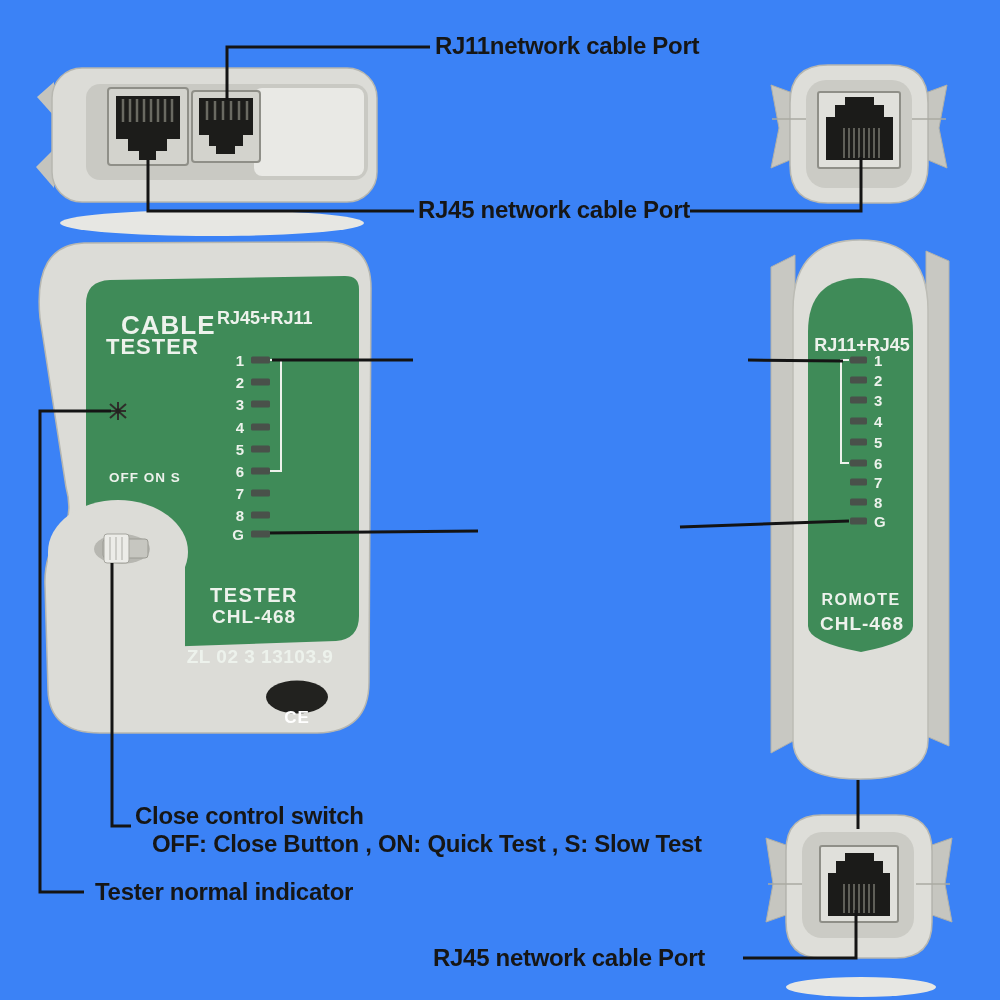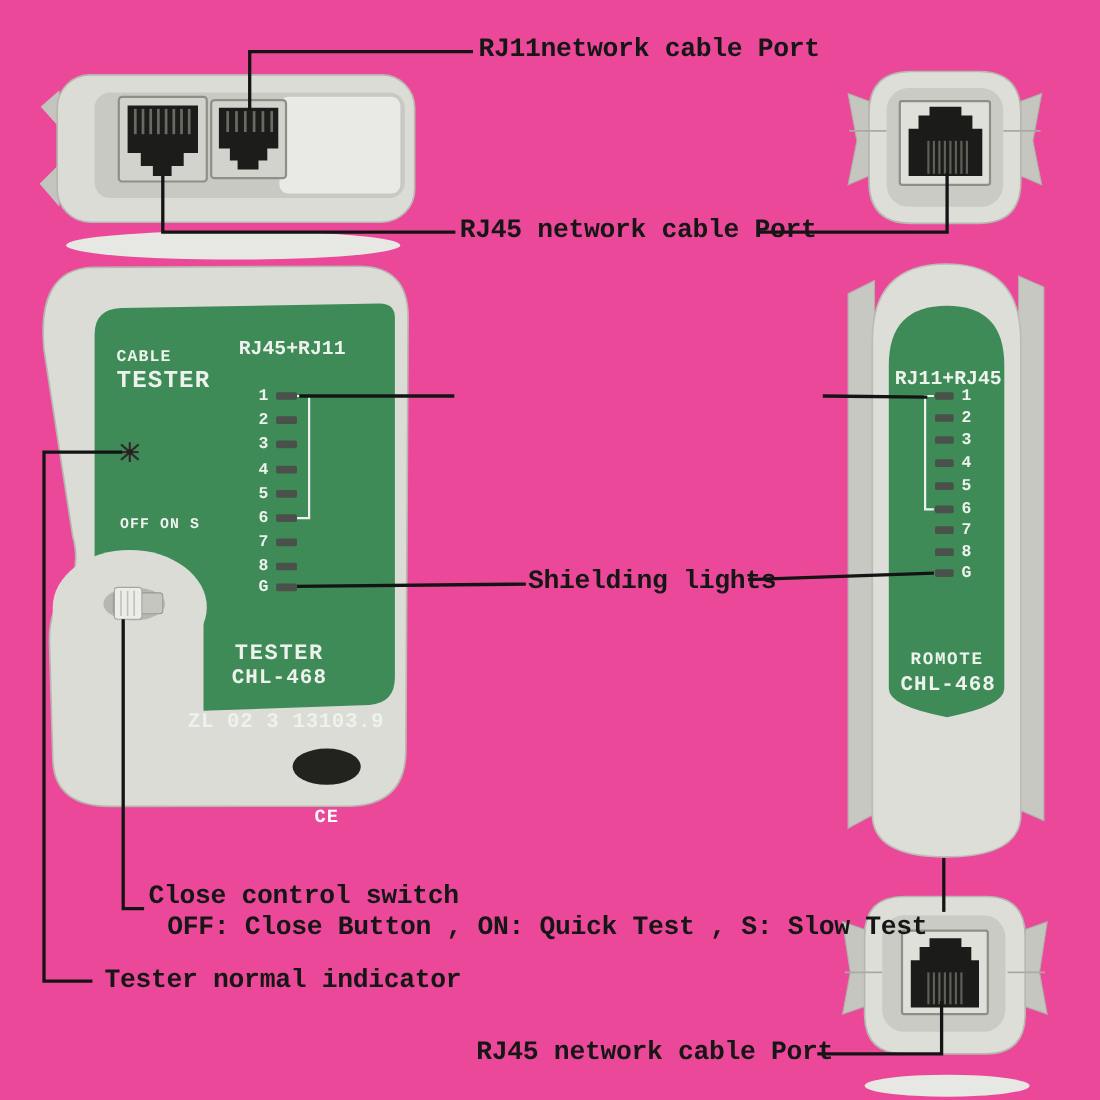--- a/index.html
+++ b/index.html
@@ -1,17 +1,17 @@
 <!DOCTYPE html>
 <html><head>
 <meta charset="utf-8">
 <style>
   html,body{margin:0;padding:0;background:#ffffff;}
-  .stage{position:relative;width:1000px;height:1000px;background:#ec4899;overflow:hidden;
-         font-family:Liberation Mono, monospace;}
+  .stage{position:relative;width:1000px;height:1000px;background:#3b82f6;overflow:hidden;
+         font-family:Liberation Sans, sans-serif;}
   .stage svg{position:absolute;left:0;top:0;}
   .lbl{position:absolute;transform:translateY(-50%);font-weight:bold;font-size:24px;line-height:1;
        letter-spacing:-0.3px;color:#161616;white-space:nowrap;}
   .devtxt{position:absolute;font-weight:bold;color:#edf2ec;white-space:nowrap;line-height:1;}
   .vc{transform:translateY(-50%);}
   .cc{transform:translate(-50%,-50%);margin-top:28px;}
   .led-row{position:absolute;display:flex;align-items:center;transform:translateY(-50%);}
   .led-row .num{font-weight:bold;font-size:15px;color:#edf2ec;line-height:1;}
   .led-row.master .num{width:18px;text-align:right;margin-right:7px;}
   .led-row.remote .num{margin-left:7px;}
@@ -145,34 +145,33 @@
     <line x1="680" y1="527" x2="849" y2="521"></line>
     <polyline points="112,563 112,826 131,826"></polyline>
     <polyline points="111,411 40,411 40,892 84,892"></polyline>
     <line x1="858" y1="780" x2="858" y2="829"></line>
     <polyline points="856,910 856,958 743,958"></polyline>
   </g>
 </svg>
 
   <div class="lbl" style="left:435px;top:46px;">RJ11network cable Port</div>
   <div class="lbl" style="left:418px;top:210px;">RJ45 network cable Port</div>
-  <div class="lbl" style="left:480px;top:530px;">Shielding lights</div>
   <div class="lbl" style="left:135px;top:816px;">Close control switch</div>
   <div class="lbl" style="left:152px;top:844px;">OFF: Close Button , ON: Quick Test , S: Slow Test</div>
   <div class="lbl" style="left:95px;top:892px;">Tester normal indicator</div>
   <div class="lbl" style="left:433px;top:958px;">RJ45 network cable Port</div>
 
-  <div class="devtxt vc" style="left:106px;top:325px;font-size:15px;letter-spacing:1px;">CABLE</div>
+  <div class="devtxt vc" style="left:121px;top:325px;font-size:26px;letter-spacing:1px;">CABLE</div>
   <div class="devtxt vc" style="left:106px;top:347px;font-size:22px;letter-spacing:1px;">TESTER</div>
   <div class="devtxt vc" style="left:217px;top:318px;font-size:18px;">RJ45+RJ11</div>
   <div class="devtxt vc" style="left:109px;top:478px;font-size:13.5px;letter-spacing:1px;">OFF ON S</div>
   <div class="devtxt cc" style="left:254px;top:567px;font-size:20px;letter-spacing:1.5px;">TESTER</div>
   <div class="devtxt cc" style="left:254px;top:588px;font-size:19px;letter-spacing:1px;">CHL-468</div>
   <div class="devtxt cc" style="left:260px;top:628px;font-size:19px;letter-spacing:0.5px;">ZL 02 3 13103.9</div>
-  <div class="devtxt cc" style="left:297px;top:716px;font-size:17px;letter-spacing:1px;color:#ffffff;">CE</div>
+  <div class="devtxt cc" style="left:297px;top:689px;font-size:17px;letter-spacing:1px;color:#ffffff;">CE</div>
 
   <div class="led-row master" style="left:226px;top:360px;">
       <span class="num">1</span>
       <span class="chip"></span>
     </div>
   <div class="led-row master" style="left:226px;top:382px;">
       <span class="num">2</span>
       <span class="chip"></span>
     </div>
   <div class="led-row master" style="left:226px;top:404px;">

